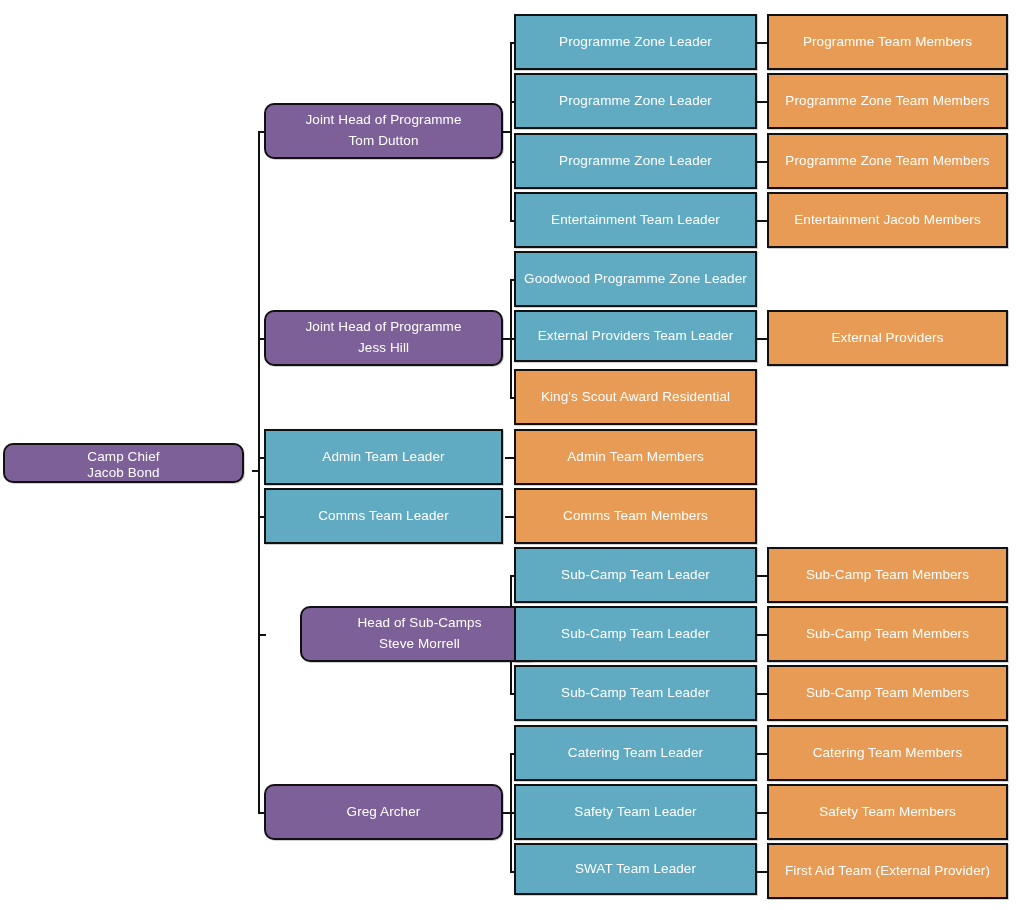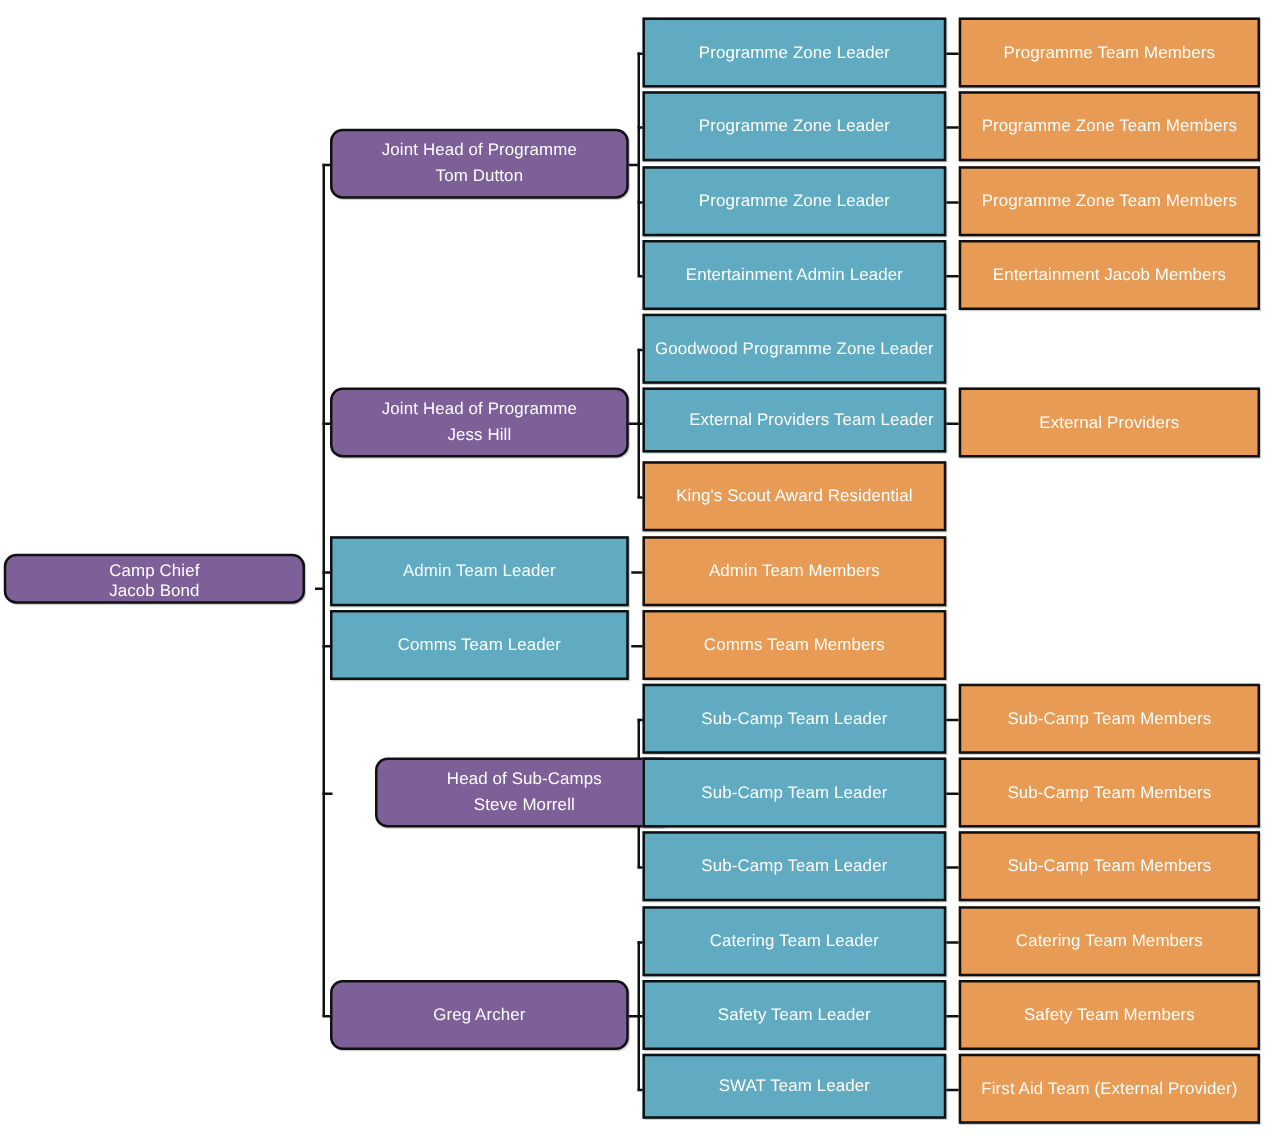--- a/index.html
+++ b/index.html
@@ -150,28 +150,28 @@
 
   <div class="node teal" style="left:514px; top:73px; width:243px; height:56px;">
     <span class="line1">Programme Zone Leader</span>
   </div>
 
   <div class="node teal" style="left:514px; top:133px; width:243px; height:56px;">
     <span class="line1">Programme Zone Leader</span>
   </div>
 
   <div class="node teal" style="left:514px; top:192px; width:243px; height:56px;">
-    <span class="line1">Entertainment Admin Leader</span>
+    <span class="line1">Entertainment Team Leader</span>
   </div>
 
   <div class="node teal" style="left:514px; top:251px; width:243px; height:56px;">
     <span class="line1">Goodwood Programme Zone Leader</span>
   </div>
 
-  <div class="node teal" style="left:514px; top:310px; width:243px; height:52px;text-align:right;">
+  <div class="node teal" style="left:514px; top:310px; width:243px; height:52px;">
     <span class="line1">External Providers Team Leader</span>
   </div>
 
   <div class="node orange" style="left:514px; top:369px; width:243px; height:56px;">
     <span class="line1">King's Scout Award Residential</span>
   </div>
 
   <div class="node orange" style="left:514px; top:429px; width:243px; height:56px;">
     <span class="line1">Admin Team Members</span>
   </div>

